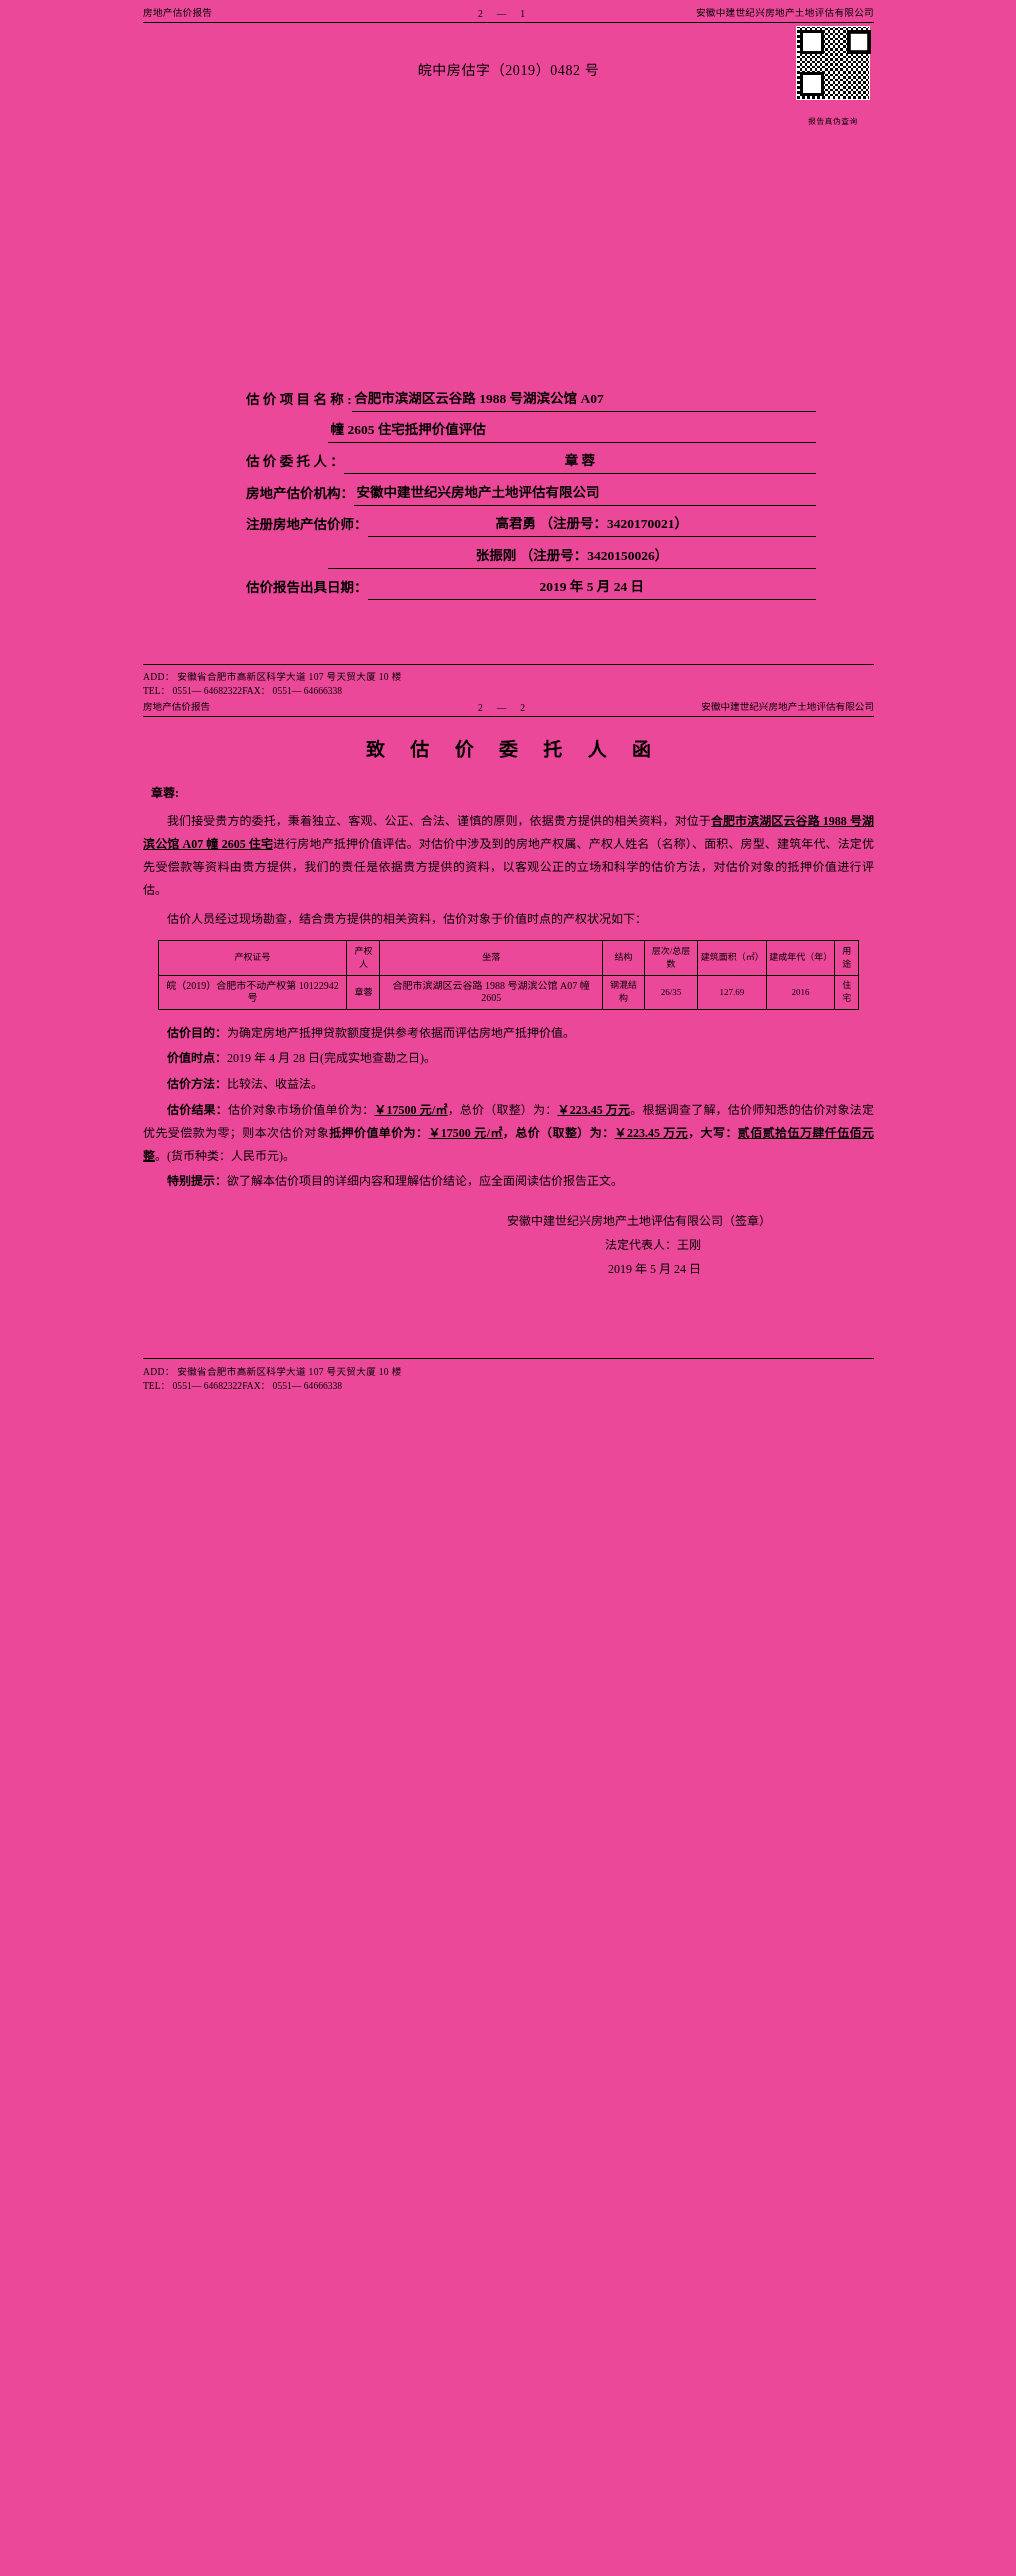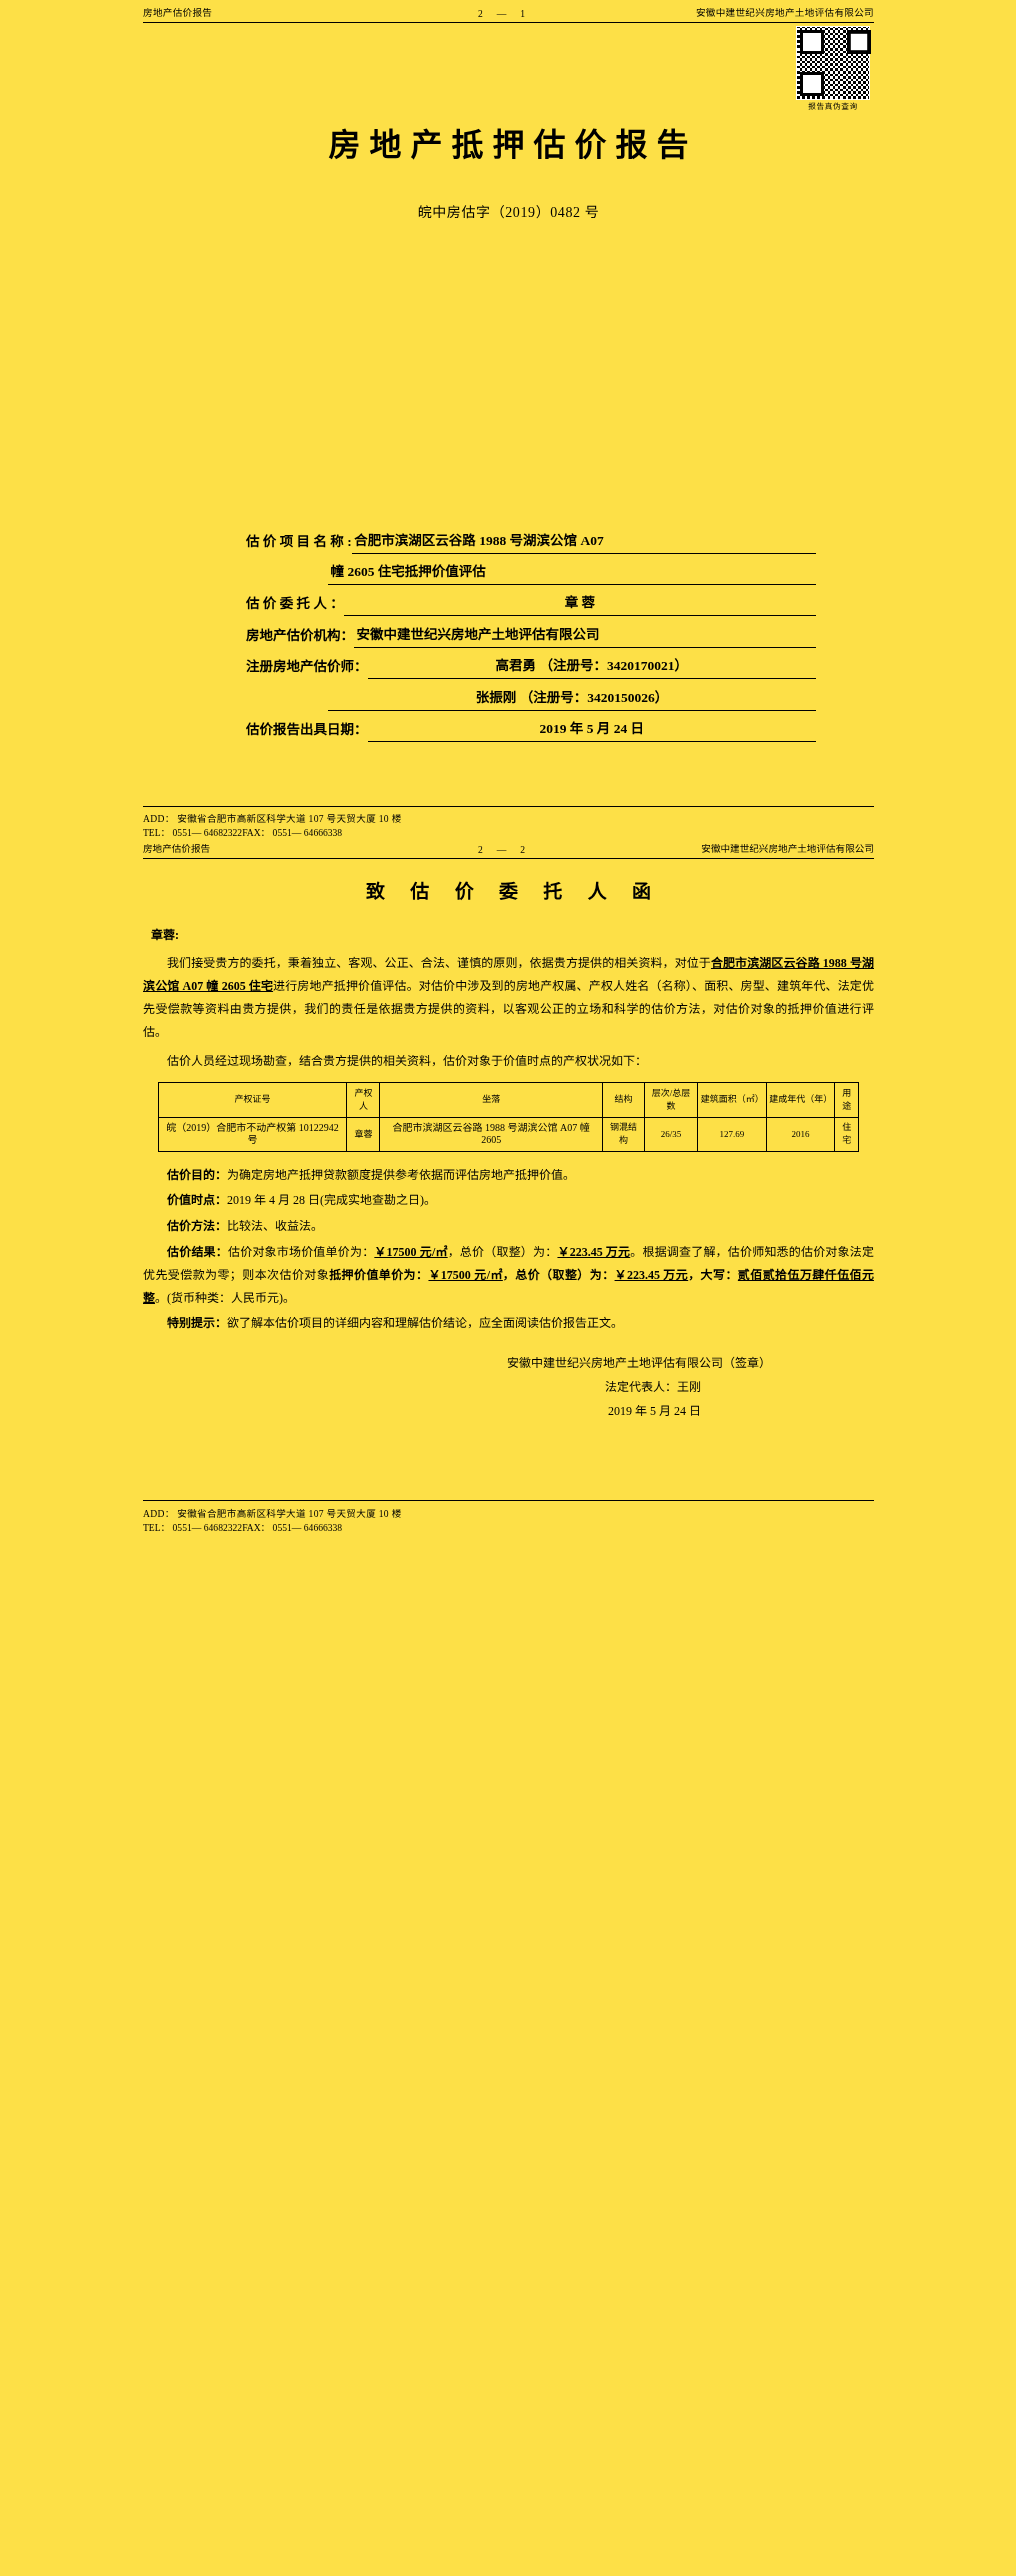--- a/index.html
+++ b/index.html
@@ -8,21 +8,21 @@
     background: #ffffff;
   }
   body {
     font-family: "Liberation Serif", "DejaVu Serif", serif;
     color: #000;
   }
   .page {
     width: 1017px;
     min-height: 2576px;
     position: relative;
-    background: #fde047;
+    background: #ec4899;
     margin: 0 auto;
     box-sizing: border-box;
   }
   .sheet {
     width: 731px;
     margin: 0 auto;
     position: relative;
   }
 
   
@@ -62,21 +62,21 @@
     content: "";
     position: absolute;
     width: 18px; height: 18px;
     border: 3.8px solid #000;
     background: #fff;
   }
   .qr-box::before { left: 2.6px; top: 2.6px; box-shadow: 47px 0 0 -3.8px #fff, 47px 0 0 0 #000; }
   .qr-box::after  { left: 2.6px; bottom: 2.6px; }
   .qr-caption {
     font-size: 7.7px;
-    margin-top: 0;
+    margin-top: 15px;
     letter-spacing: 0.6px;
   }
 
   
   .cover-title {
     text-align: center;
     font-size: 32px;
     font-weight: bold;
     letter-spacing: 9px;
     margin-top: 96px;
@@ -224,21 +224,20 @@
         <span>2—</span><span>1</span>
       </div>
       <div class="rh-right">安徽中建世纪兴房地产土地评估有限公司</div>
     </div>
 
     <div class="qr-wrap">
       <div class="qr-box"></div>
       <div class="qr-caption">报告真伪查询</div>
     </div>
 
-    <div class="cover-title">房地产抵押估价报告</div>
     <div class="cover-sub">皖中房估字（2019）0482 号</div>
 
     <div class="cover-gap"></div>
 
     <div class="field-block">
 
       <div class="field-row">
         <div class="field-label">估 价 项 目 名 称 :</div>
         <div class="field-value left">合肥市滨湖区云谷路 1988 号湖滨公馆 A07</div>
       </div>

